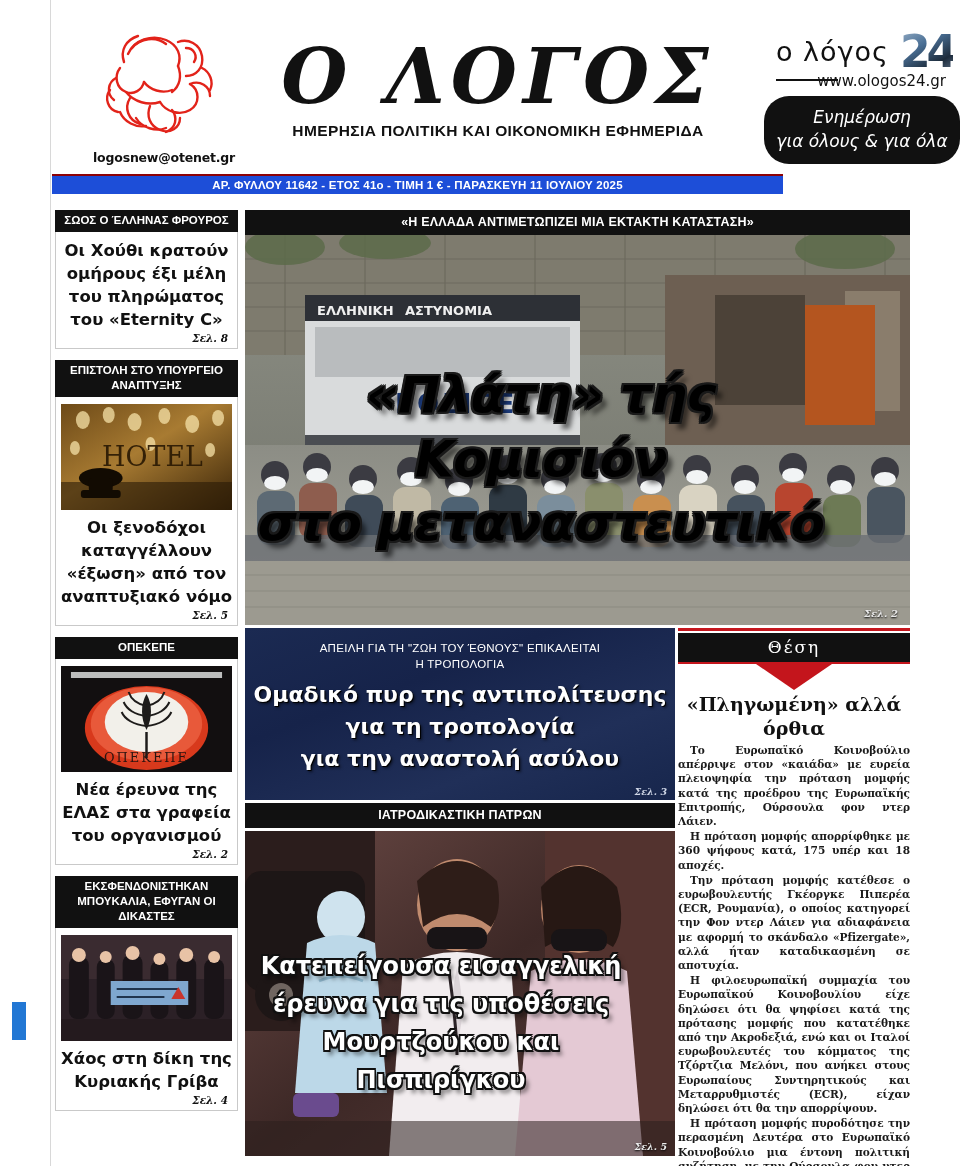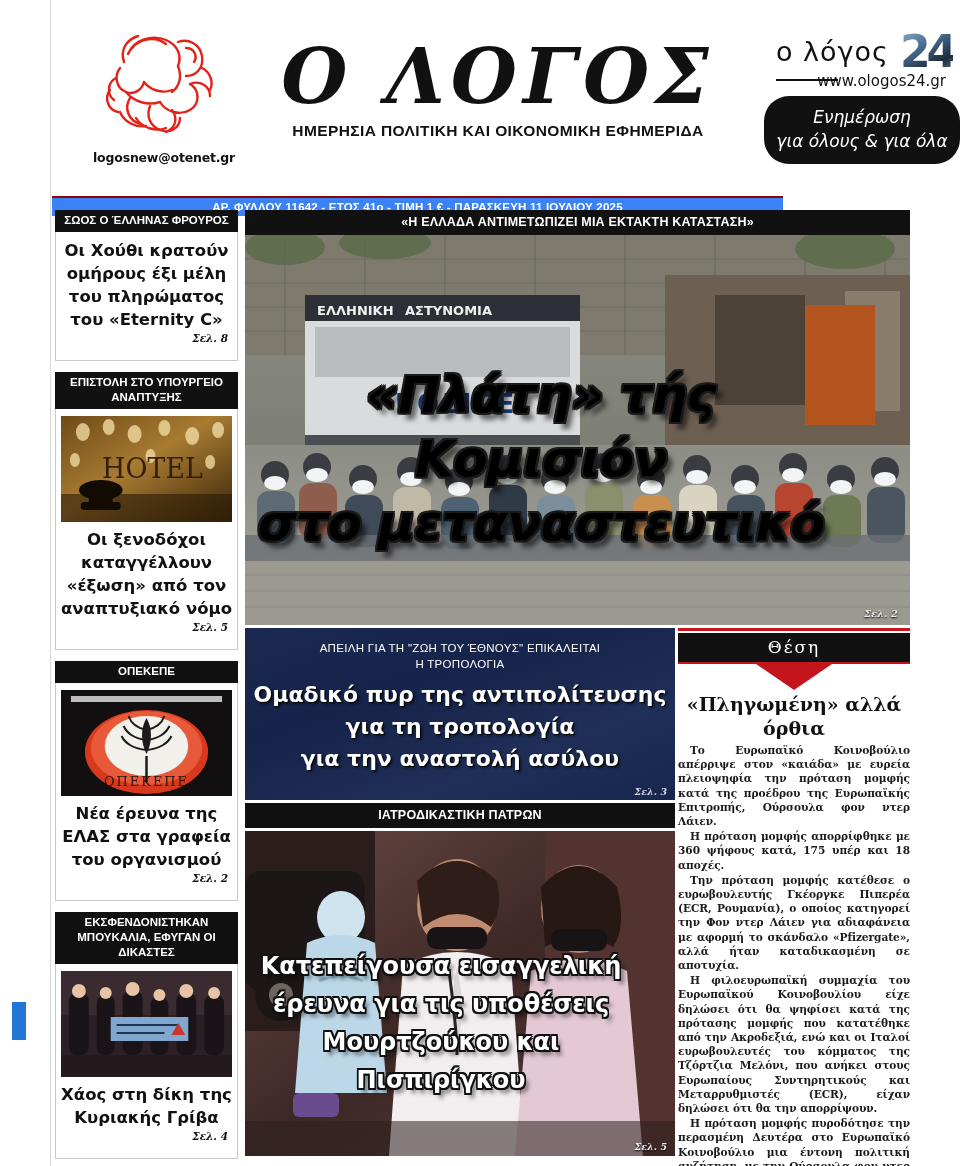--- a/index.html
+++ b/index.html
@@ -92,22 +92,22 @@
   }
   .promo-box {
     margin-top: 4px; background: #111; color: #fff;
     padding: 9px 6px 11px; text-align: center;
     font-family: "DejaVu Sans", sans-serif;
     font-style: italic; font-size: 17px; line-height: 24px; border-radius: 25px;
   }
 
   
   .datebar {
-    position: absolute; left: 52px; top: 196px; width: 731px; height: 20px;
-    background: #3b82f6;
+    position: absolute; left: 52px; top: 174px; width: 731px; height: 20px;
+    background: #1d4ed8;
     border-top: 2px solid #8d0206;
   }
   .datebar span {
     display: block; text-align: center; color: #fff;
     font-family: "Liberation Sans", sans-serif;
     font-weight: bold; font-size: 11.5px; line-height: 18px; letter-spacing: 0.2px;
   }
 
   
   .col-left {
@@ -123,21 +123,21 @@
   
   .sb { margin-bottom: 11px; background: #fff; }
   .sb-head {
     background: #111; color: #fff; text-align: center;
     font-family: "Liberation Sans", sans-serif;
     font-weight: bold; font-size: 11.5px; line-height: 15px;
     padding: 3px 9px 4px;
   }
   .sb-body {
     border: 1px solid #c9c9c9; border-top: none;
-    padding: 7px 5px 16px;
+    padding: 7px 5px 4px;
   }
   .sb-title {
     text-align: center; color: #111;
     font-family: "DejaVu Sans", sans-serif;
     font-weight: bold; font-size: 16.5px; line-height: 23px;
   }
   .sb-ref {
     text-align: right; padding: 1px 4px 0 0;
     font-family: "DejaVu Serif", serif;
     font-weight: bold; font-style: italic; font-size: 10.5px; color: #111;

